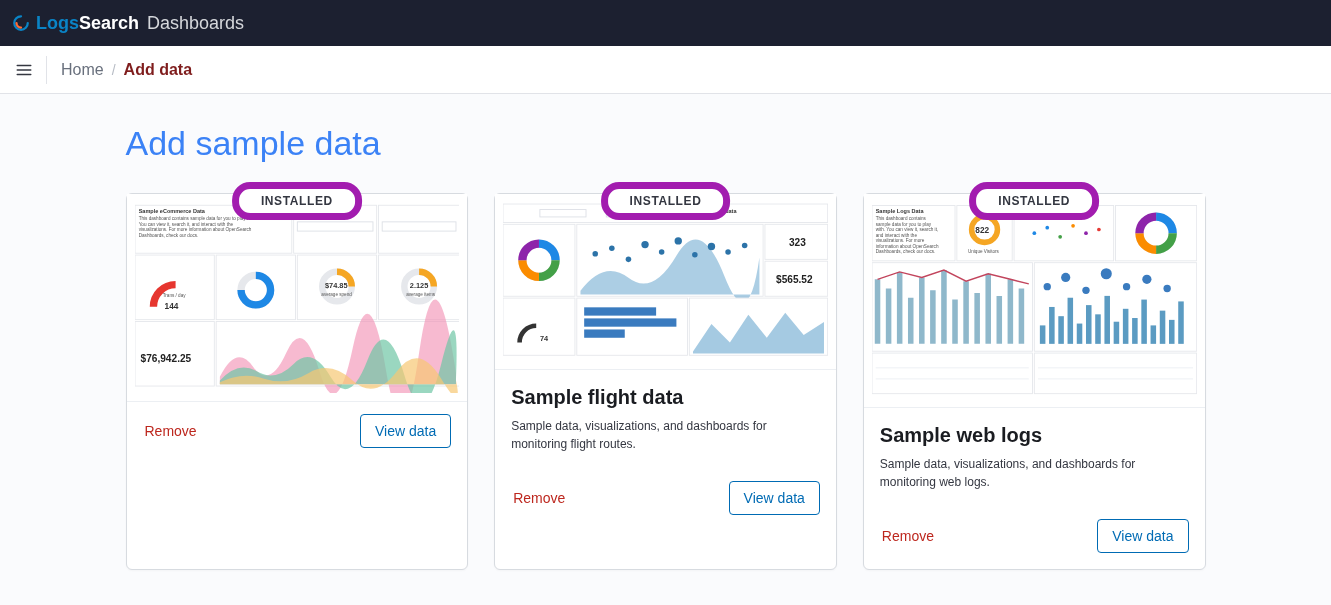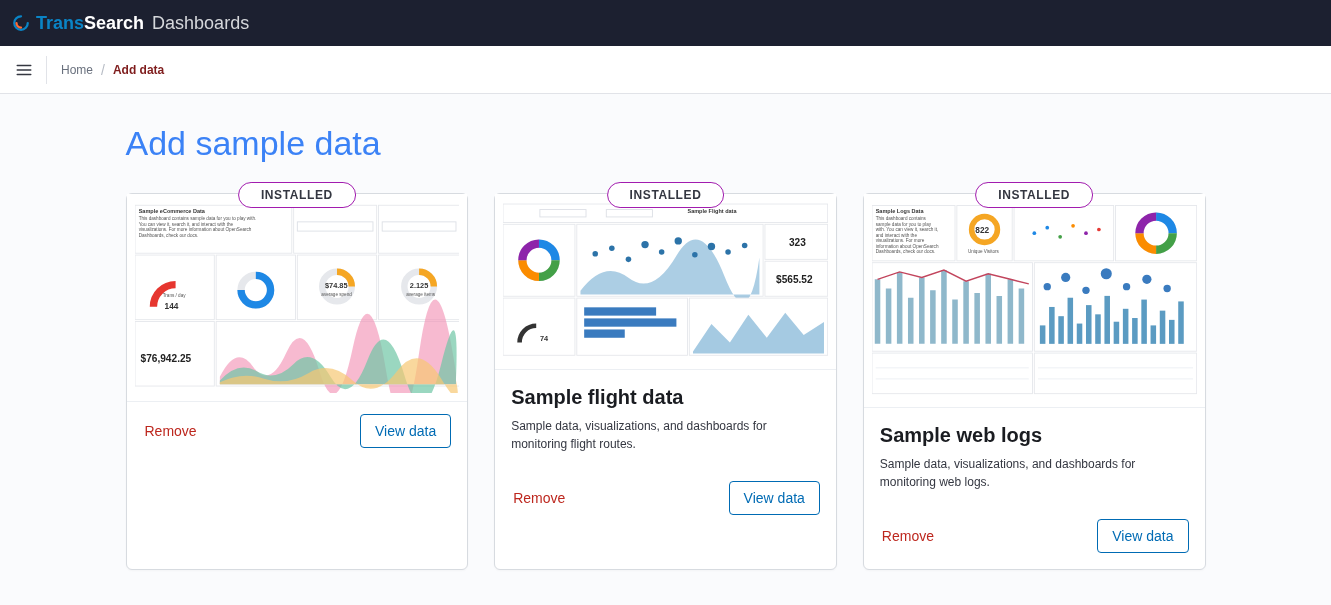--- a/index.html
+++ b/index.html
@@ -12,32 +12,32 @@
   .logo-text { color: #fff; font-size: 18px; font-weight: 400; }
   .logo-text .open { color: #0a84c6; font-weight: 700; }
   .logo-text .search { color: #fff; font-weight: 700; }
   .logo-text .dash { color: #d5d7db; font-weight: 400; margin-left: 8px; }
 
   
   .crumb-bar { background: #fff; border-bottom: 1px solid #e1e3e8; height: 48px; display: flex; align-items: center; padding: 0 12px; }
   .hamburger { width: 24px; height: 24px; display:flex; align-items:center; justify-content:center; cursor:pointer; }
   .hamburger svg { width: 18px; height: 18px; }
   .vsep { width: 1px; height: 28px; background: #e1e3e8; margin: 0 14px 0 10px; }
-  .crumb { color: #69707d; font-size: 12px; }
+  .crumb { color: #69707d; font-size: 16px; }
   .crumb.current { color: #7f1d1d; font-weight: 600; }
   .crumb-sep { color: #b7bcc5; margin: 0 8px; font-size: 14px; }
 
   
   .page { padding: 22px 0 40px 0; }
   .container { max-width: 1080px; margin: 0 auto; padding: 0 0; }
   .page-title { font-size: 34px; font-weight: 500; color: #3b82f6; margin: 8px 0 30px 0; }
 
   .cards { display: flex; gap: 26px; }
   .card { position: relative; background: #fff; border: 1px solid #d7dbe0; border-radius: 6px; width: 368px; box-shadow: 0 1px 2px rgba(0,0,0,0.03); overflow: visible; }
-  .badge { position: absolute; top: -12px; left: 50%; transform: translateX(-50%); background: #fff; border: 1px solid #a21caf; border-radius: 18px; padding: 5px 22px; font-size: 12px; font-weight: 700; letter-spacing: 0.6px; color: #343741; z-index: 2; }
+  .badge { position: absolute; top: -12px; left: 50%; transform: translateX(-50%); background: #fff; border: 7px solid #a21caf; border-radius: 18px; padding: 5px 22px; font-size: 12px; font-weight: 700; letter-spacing: 0.6px; color: #343741; z-index: 2; }
   .thumb { height: 208px; border-bottom: 1px solid #eceff3; padding: 8px; background: #fff; }
   .thumb svg { width: 100%; height: 100%; }
   .card.flight .thumb { height: 176px; text-align: right; }
   .card.weblogs .thumb { height: 214px; }
   .card-body { padding: 16px 16px 16px 16px; }
   .card-title { font-size: 20px; font-weight: 700; color: #1a1c21; margin-bottom: 8px; }
   .card-desc { font-size: 12px; color: #343741; line-height: 1.5; }
   .card-footer { display: flex; justify-content: space-between; align-items: center; padding: 12px 16px 16px 16px; }
   .btn-remove { color: #bd271e; background: none; border: none; font-size: 14px; cursor: pointer; padding: 6px 2px; }
   .btn-primary { color: #006bb4; background: #fff; border: 1px solid #006bb4; border-radius: 4px; font-size: 14px; padding: 8px 14px; cursor: pointer; font-weight: 400; }
@@ -49,21 +49,21 @@
 </head>
 <body>
 
 <div class="top-header">
   <div class="logo">
     <svg class="logo-mark" viewBox="0 0 24 24">
       <path d="M12 3 A9 9 0 1 0 21 12" stroke="#0a84c6" stroke-width="3" fill="none" stroke-linecap="round"></path>
       <path d="M6 12 A6 6 0 0 0 12 18" stroke="#ff6b35" stroke-width="3" fill="none" stroke-linecap="round"></path>
     </svg>
     <span class="logo-text">
-      <span class="open">Trans</span><span class="search">Search</span><span class="dash">Dashboards</span>
+      <span class="open">Logs</span><span class="search">Search</span><span class="dash">Dashboards</span>
     </span>
   </div>
 </div>
 
 <div class="crumb-bar">
   <div class="hamburger">
     <svg viewBox="0 0 24 24">
         <path d="M3 6h18M3 12h18M3 18h18" stroke="#343741" stroke-width="2" stroke-linecap="round"></path>
       </svg>
   </div>

